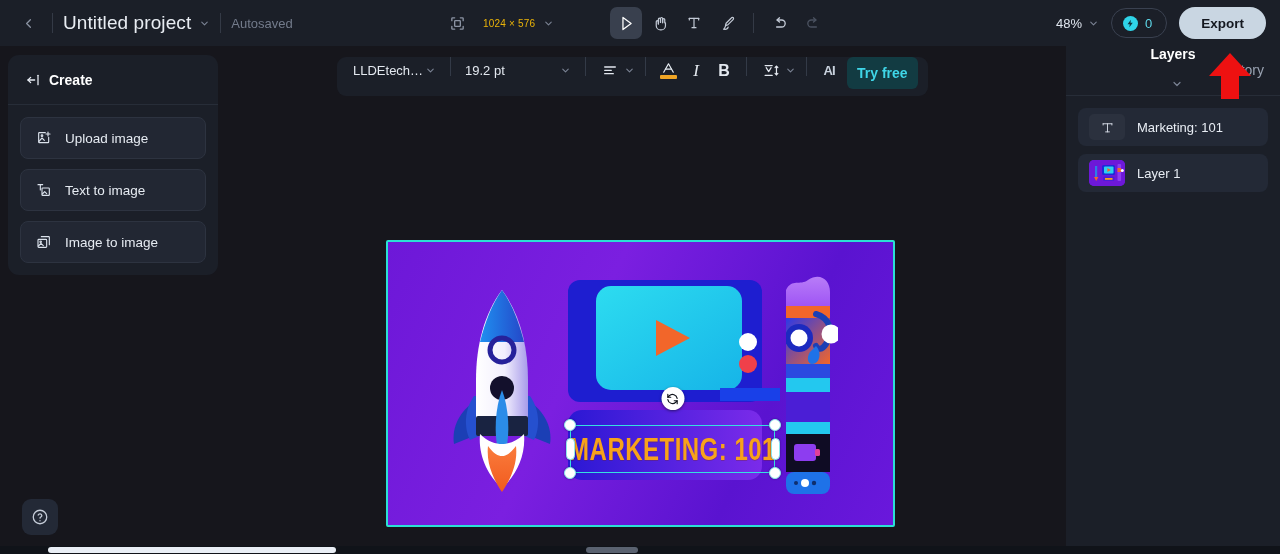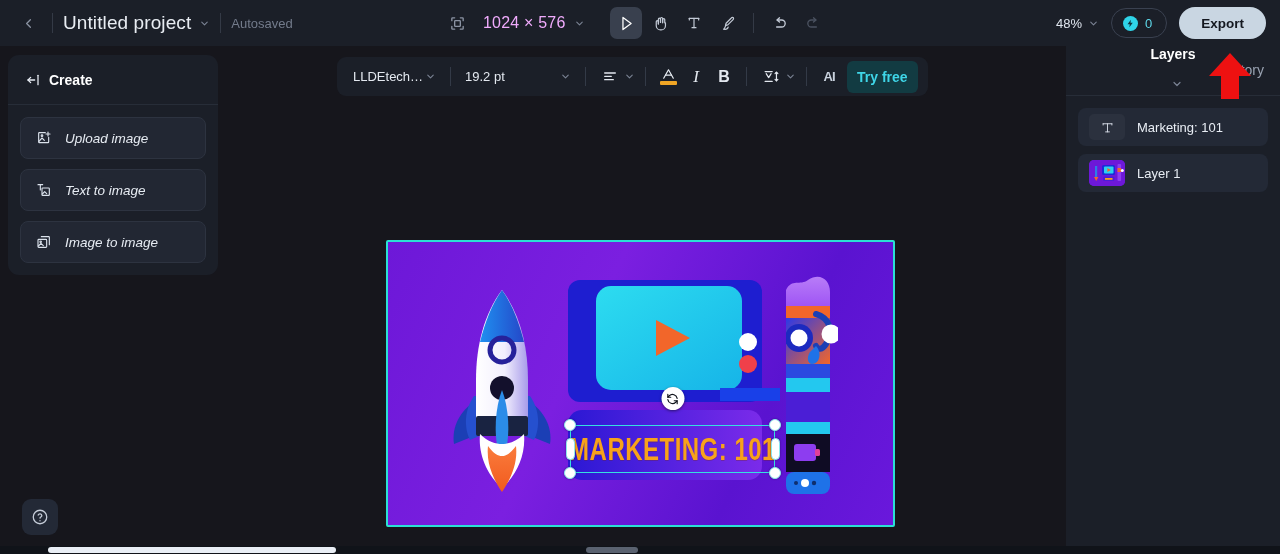--- a/index.html
+++ b/index.html
@@ -27,21 +27,21 @@
     color: #e8ecf2; font-size: 19px; font-weight: 400; letter-spacing: .1px;
     cursor: pointer; white-space: nowrap;
   }
   .caret { color: #7a8293; font-size: 10px; margin-left: 8px; cursor: pointer; display:inline-flex; }
   .autosaved { color: #737b8b; font-size: 13px; white-space: nowrap; }
 
   .tb-center {
     position: absolute; left: 443px; top: 0; height: 46px;
     display: flex; align-items: center; gap: 0;
   }
-  .dim-text { color: #f0abfc; font-size: 16px; letter-spacing: .2px; white-space: nowrap; }
+  .dim-text { color: #eab308; font-size: 10px; letter-spacing: .2px; white-space: nowrap; }
 
   .tools {
     position: absolute; left: 610px; top: 7px; height: 32px;
     display: flex; align-items: center; gap: 2px;
   }
   .tool {
     width: 32px; height: 32px; border-radius: 7px;
     display: flex; align-items: center; justify-content: center;
     color: #c3cad6; cursor: pointer;
   }
@@ -66,21 +66,21 @@
   .export-btn {
     background: #c9d6e2; color: #141820; font-size: 13.5px; font-weight: 700;
     border: none; border-radius: 16px; height: 32px; padding: 0 22px; cursor: pointer;
     font-family: "Liberation Sans", sans-serif;
   }
 
   
   .texttoolbar {
     position: absolute; left: 337px; top: 57px; height: 39px;
     background: #1b1f28; border-radius: 9px;
-    display: flex; align-items: center; padding: 0 10px; gap: 0;
+    display: flex; padding: 0 10px; gap: 0;
     z-index: 6;
   }
   .tt-item {
     display: flex; align-items: center; height: 27px; border-radius: 6px;
     padding: 0 6px; color: #e3e8ef; font-size: 13px; cursor: pointer; white-space: nowrap;
   }
   .tt-sep { width: 1px; height: 19px; background: #333a47; margin: 0 8px; }
   .tt-icon {
     width: 28px; height: 27px; border-radius: 6px; cursor: pointer;
     display: flex; align-items: center; justify-content: center; color: #e3e8ef;
@@ -99,21 +99,21 @@
   .leftpanel {
     position: absolute; left: 8px; top: 55px; width: 210px;
     background: #1b1f28; border-radius: 11px; overflow: hidden;
     z-index: 5;
   }
   .lp-head {
     height: 50px; display: flex; align-items: center; gap: 7px; padding: 0 18px;
     border-bottom: 1px solid #272d38;
   }
   .lp-title { color: #ffffff; font-size: 14px; font-weight: 700; }
-  .lp-body { padding: 12px; display: flex; flex-direction: column; gap: 10px; font-style: italic; }
+  .lp-body { padding: 12px; display: flex; flex-direction: column; gap: 10px; }
   .lp-item {
     height: 42px; background: #222733; border: 1px solid #2d3340; border-radius: 8px;
     display: flex; align-items: center; gap: 13px; padding: 0 15px;
     color: #e6ebf2; font-size: 13.5px; cursor: pointer;
   }
 
   
   .rightpanel {
     position: absolute; right: 0; top: 46px; width: 214px; height: 508px;
     background: #1b1f28;

